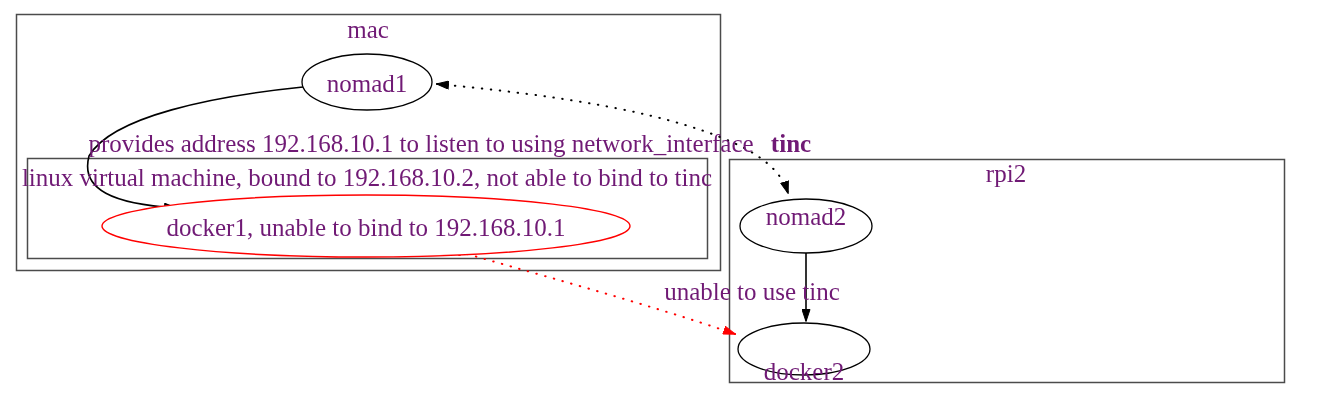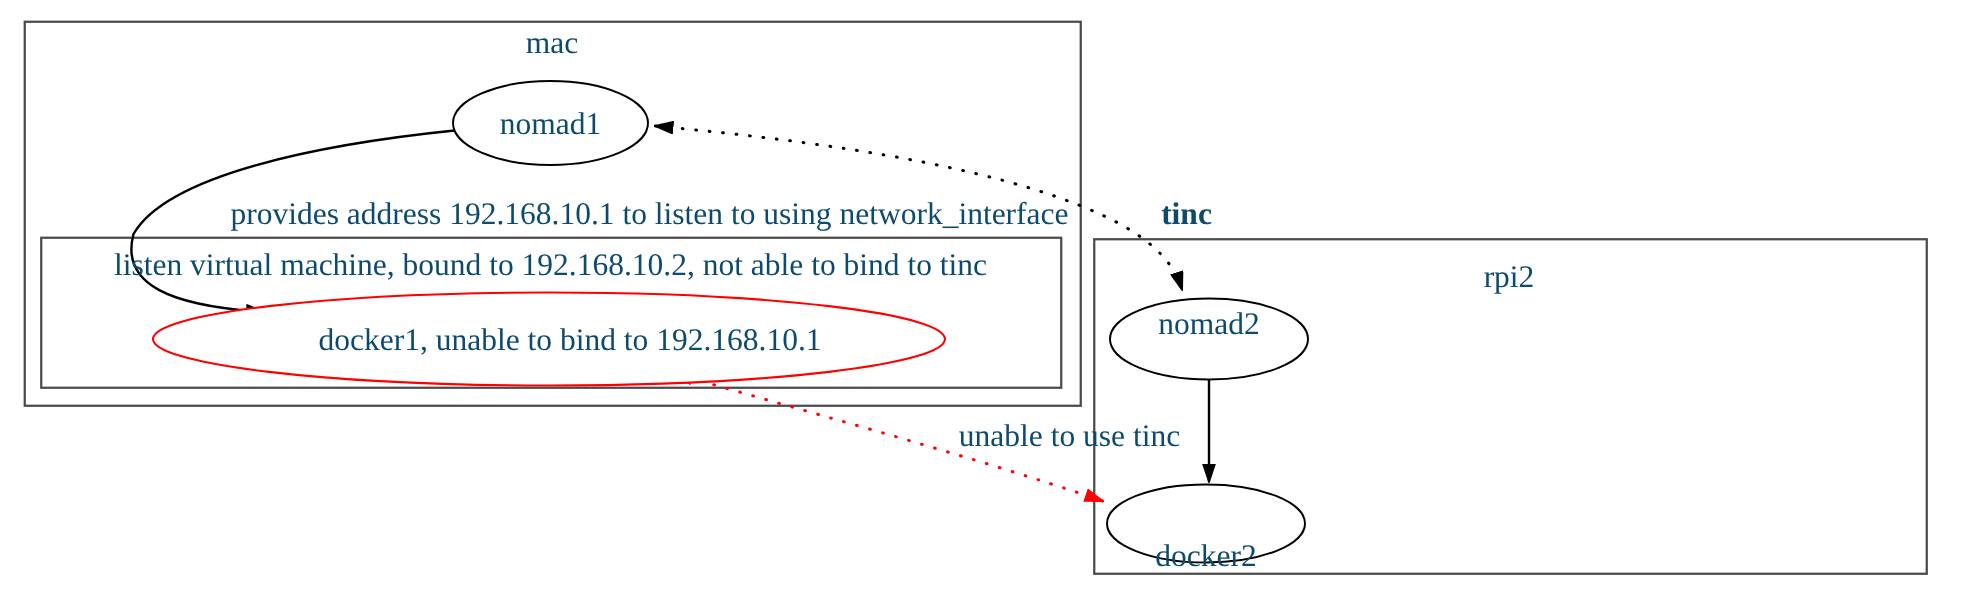--- a/index.html
+++ b/index.html
@@ -20,37 +20,37 @@
     position: absolute;
     left: 0;
     top: 0;
     width: 1319px;
     height: 400px;
   }
   .lbl {
     position: absolute;
     transform: translate(-50%, -50%);
     white-space: nowrap;
-    font-size: 21px;
+    font-size: 25px;
     line-height: 1;
-    color: #0c4a6e;
+    color: #701a75;
   }
   
   .lbl.cluster-mac-title   { left: 368px;  top: 29px;  }
   .lbl.cluster-inner-title { left: 367px;  top: 177px; }
-  .lbl.cluster-rpi2-title  { left: 1006px; top: 185px; }
+  .lbl.cluster-rpi2-title  { left: 1006px; top: 173px; }
   
   .lbl.node-nomad1-label  { left: 367px; top: 83px; font-family: Liberation Serif, serif;  }
-  .lbl.node-docker1-label { left: 380px; top: 227px; }
+  .lbl.node-docker1-label { left: 366px; top: 227px; }
   .lbl.node-nomad2-label  { left: 806px; top: 216px; }
   .lbl.node-docker2-label { left: 804px; top: 371px; }
   
-  .lbl.edge-provides1-label { left: 433px;  top: 143px; }
+  .lbl.edge-provides1-label { left: 421px;  top: 143px; }
   .lbl.edge-tinc-label      { left: 791px;  top: 143px; font-weight: bold; }
-  .lbl.edge-unable-label    { left: 713px;  top: 291px; }
+  .lbl.edge-unable-label    { left: 752px;  top: 291px; }
   .lbl.edge-provides2-label { left: 1057px; top: 291px; }
 </style>
 </head>
 <body>
 
 <div class="canvas">
 
   <svg class="edges-svg" viewBox="0 0 1319 400" xmlns="http://www.w3.org/2000/svg">
     <defs>
       <marker id="arrow-black" viewBox="0 0 13 9" refX="12" refY="4.5" markerWidth="13" markerHeight="9" markerUnits="userSpaceOnUse" orient="auto-start-reverse">
@@ -73,21 +73,21 @@
 
     <path d="M806,253 L806,321" fill="none" stroke-width="1.6" marker-end="url(#arrow-black)" stroke="#000000"></path>
 
     <ellipse cx="367" cy="82" rx="65" ry="28" fill="#ffffff" stroke-width="1.3" stroke="#000000"></ellipse>
     <ellipse cx="366" cy="226" rx="264" ry="31" fill="#ffffff" stroke-width="1.4" stroke="#ff0000"></ellipse>
     <ellipse cx="806" cy="226" rx="66" ry="27" fill="#ffffff" stroke-width="1.3" stroke="#000000"></ellipse>
     <ellipse cx="804" cy="349" rx="66" ry="26" fill="#ffffff" stroke-width="1.3" stroke="#000000"></ellipse>
   </svg>
 
   <div class="lbl cluster-mac-title">mac</div>
-  <div class="lbl cluster-inner-title">listen virtual machine, bound to 192.168.10.2, not able to bind to tinc</div>
+  <div class="lbl cluster-inner-title">linux virtual machine, bound to 192.168.10.2, not able to bind to tinc</div>
   <div class="lbl cluster-rpi2-title">rpi2</div>
 
   <div class="lbl node-nomad1-label">nomad1</div>
   <div class="lbl node-docker1-label">docker1, unable to bind to 192.168.10.1</div>
   <div class="lbl node-nomad2-label">nomad2</div>
   <div class="lbl node-docker2-label">docker2</div>
 
   <div class="lbl edge-provides1-label">provides address 192.168.10.1 to listen to using network_interface</div>
   <div class="lbl edge-tinc-label">tinc</div>
   <div class="lbl edge-unable-label">unable to use tinc</div>

